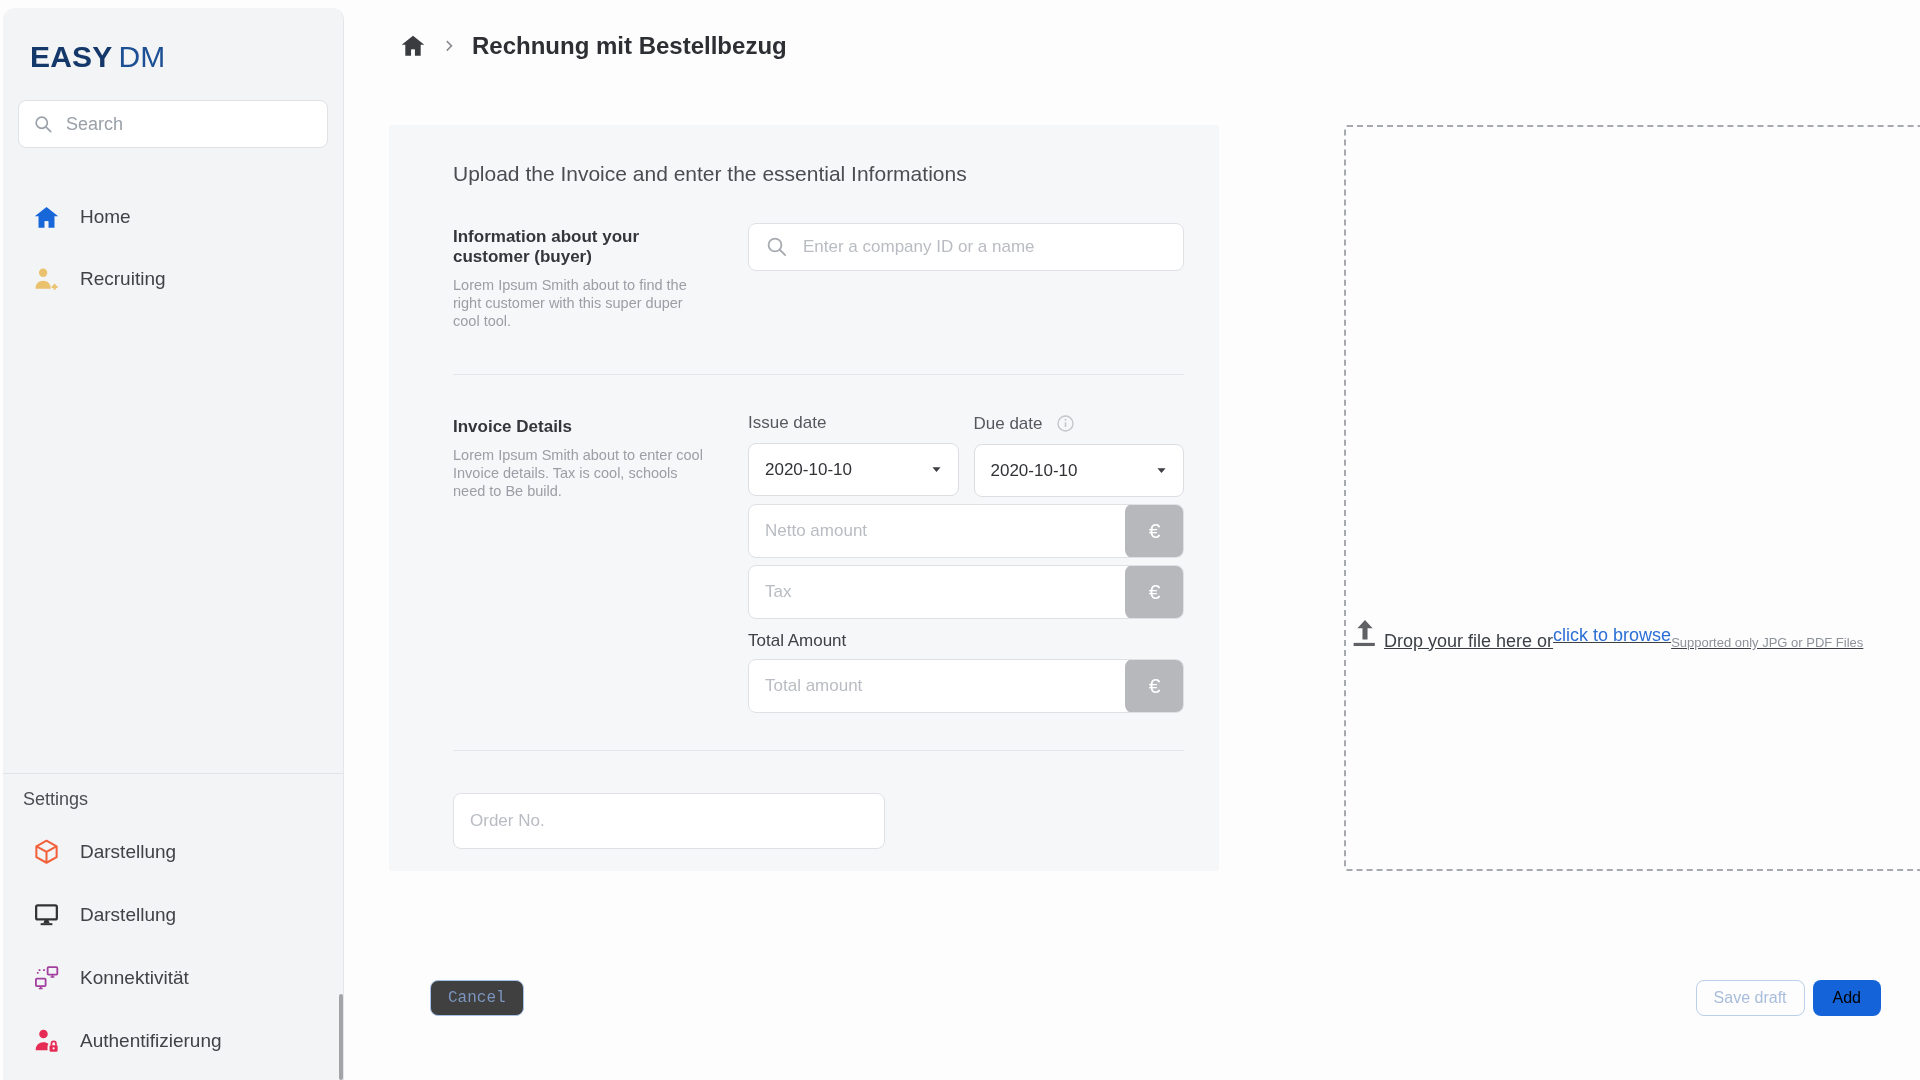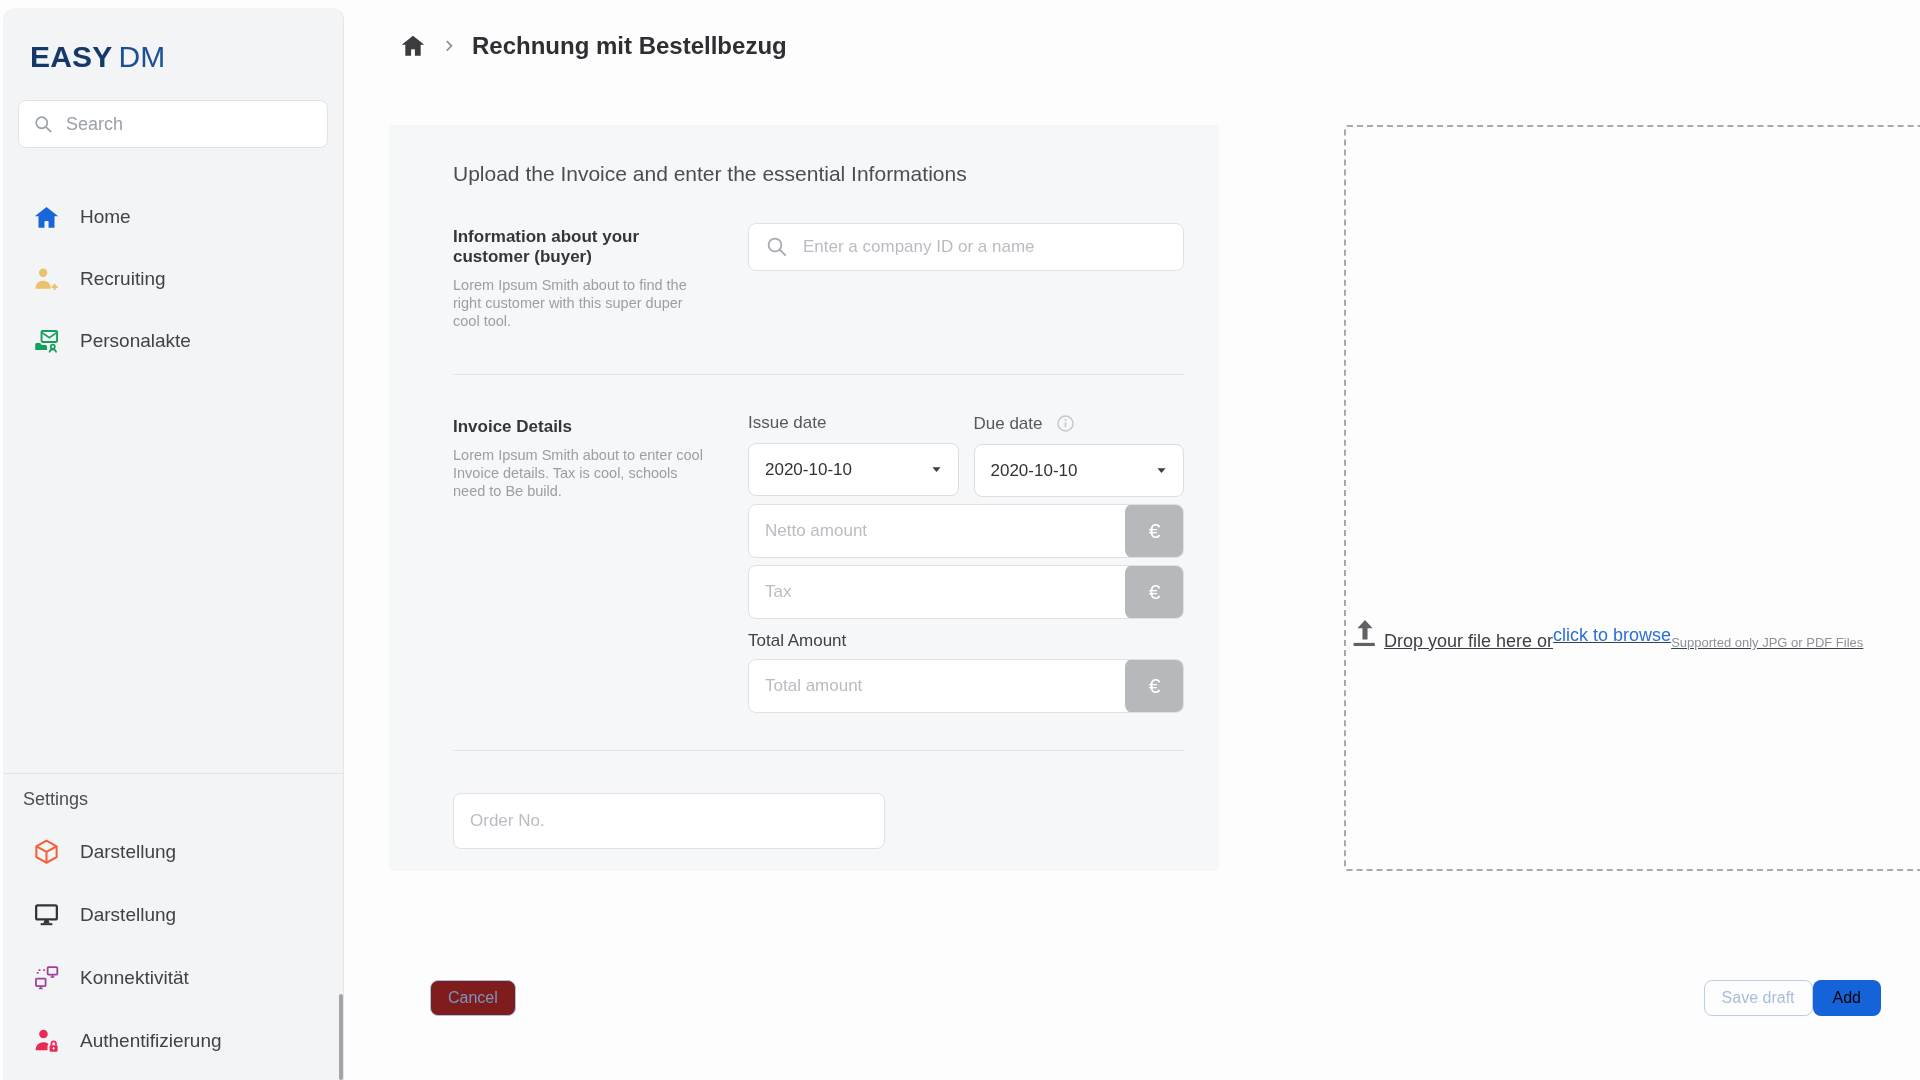--- a/index.html
+++ b/index.html
@@ -131,24 +131,24 @@
   .dz-hint { margin-top: 17px; font-size: 13px; color: #8d9299; }
 
   
   .btn {
     height: 36px; border-radius: 8px; font-size: 16px; font-family: inherit;
     display: inline-flex; align-items: center; justify-content: center;
     padding: 0 17px; cursor: pointer; background: transparent; border: 1px solid transparent;
   }
   .btn-cancel {
     position: absolute; left: 430px; top: 980px;
-    border-color: #a6c1e6; color: #7b96c0; background: #7f1d1d;
+    border-color: #a6c1e6; color: #7b96c0; background: #404040; font-family: Liberation Mono, monospace;
   }
   .footer-right {
-    position: absolute; right: 39px; top: 980px; display: flex; gap: 0;
+    position: absolute; right: 39px; top: 980px; display: flex; gap: 8px;
   }
   .btn-savedraft { border-color: #bccee9; color: #a9bdda; background: #fdfdfe; }
   .btn-add { background: #1463d8; color: #000000; border: none; padding: 0 20px; }
 </style>
 </head>
 <body>
 
 <div class="stage">
 
   <aside class="sidebar">
@@ -172,30 +172,20 @@
         </svg>
         <span class="label">Home</span>
       </li>
       <li class="nav-item">
         <svg class="nav-icon" viewBox="0 0 24 24">
           <circle cx="9" cy="6" r="3.7" fill="#eac16d"></circle>
           <path d="M2.2 20.2c0-4.5 3-7.1 6.8-7.1s6.8 2.6 6.8 7.1Z" fill="#eac16d"></path>
           <path d="M16.6 18.6h5.2M19.2 16v5.2" stroke="#eac16d" stroke-width="1.9" fill="none"></path>
         </svg>
         <span class="label">Recruiting</span>
-      </li>
-      <li class="nav-item">
-        <svg class="nav-icon" viewBox="0 0 24 24">
-          <rect x="7.6" y="2.6" width="13.8" height="9.8" rx="1" fill="none" stroke="#129e5b" stroke-width="1.7"></rect>
-          <path d="m8 4.1 6.5 4.5L21 4.1" fill="none" stroke="#129e5b" stroke-width="1.5"></path>
-          <path d="M2 19.6v-4.9c0-.7.6-1.3 1.3-1.3h3l1.4 1.6h3.5c.7 0 1.2.6 1.2 1.3v3.3Z" fill="#129e5b"></path>
-          <circle cx="17.6" cy="16.6" r="1.8" fill="none" stroke="#129e5b" stroke-width="1.5"></circle>
-          <path d="M14.6 21.8c.2-1.8 1.4-2.8 3-2.8s2.8 1 3 2.8" fill="none" stroke="#129e5b" stroke-width="1.5"></path>
-        </svg>
-        <span class="label">Personalakte</span>
       </li>
     </ul>
 
     <hr class="sb-divider">
     <div class="settings-header">Settings</div>
 
     <ul class="nav settings">
       <li class="nav-item">
         <svg class="nav-icon" viewBox="0 0 24 24">
           <path d="M12 2.4 21 7.4v9.6l-9 5-9-5V7.4Z" fill="none" stroke="#f2603a" stroke-width="1.8" stroke-linejoin="round"></path>

